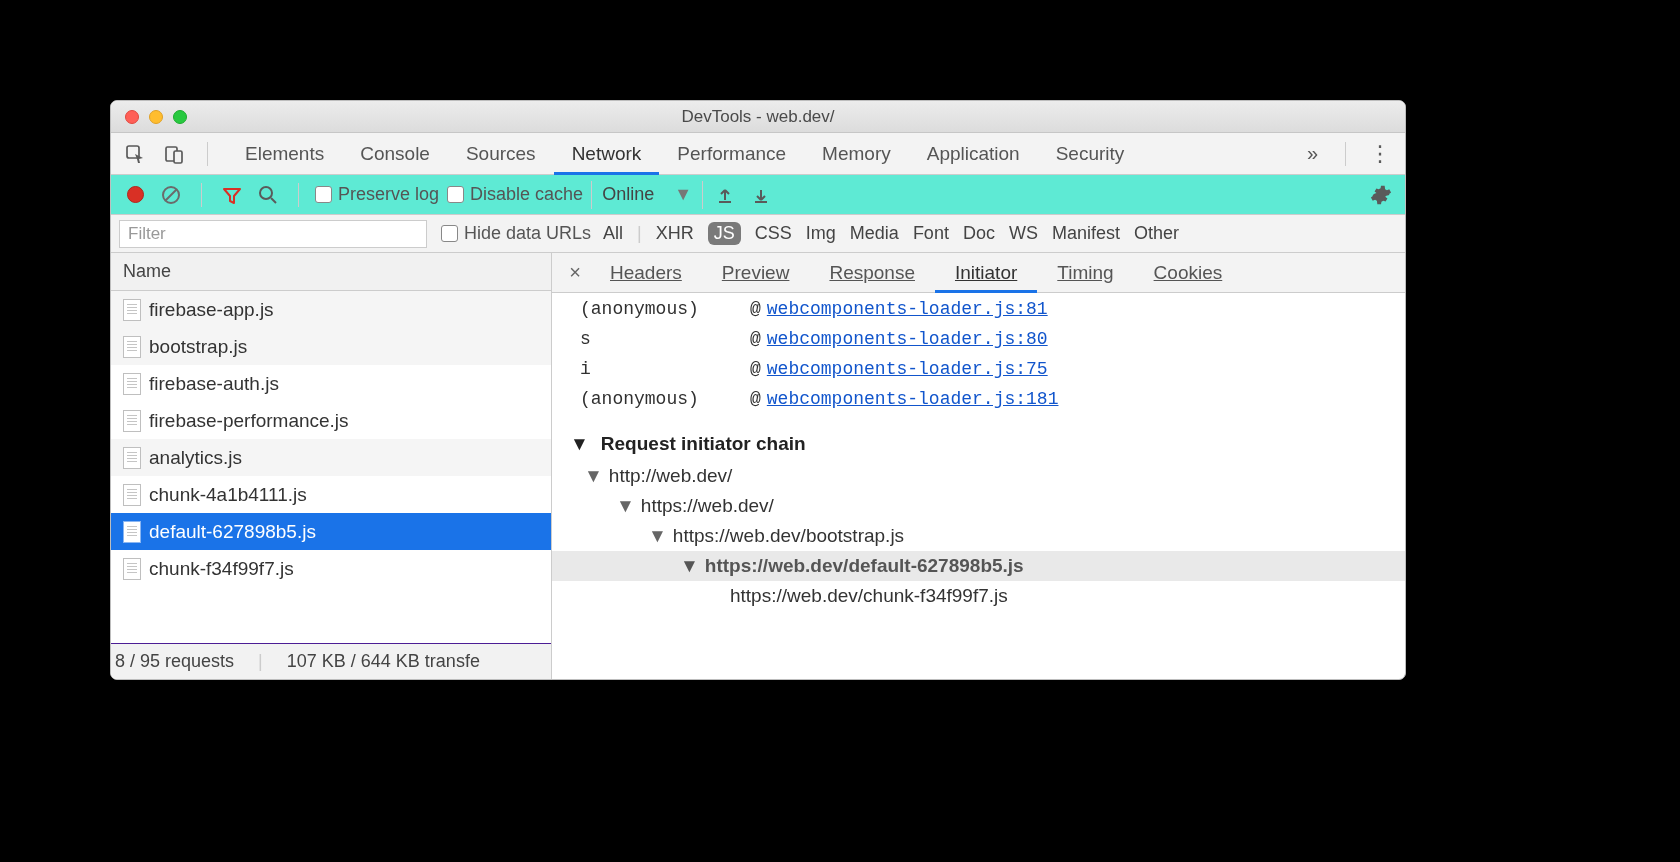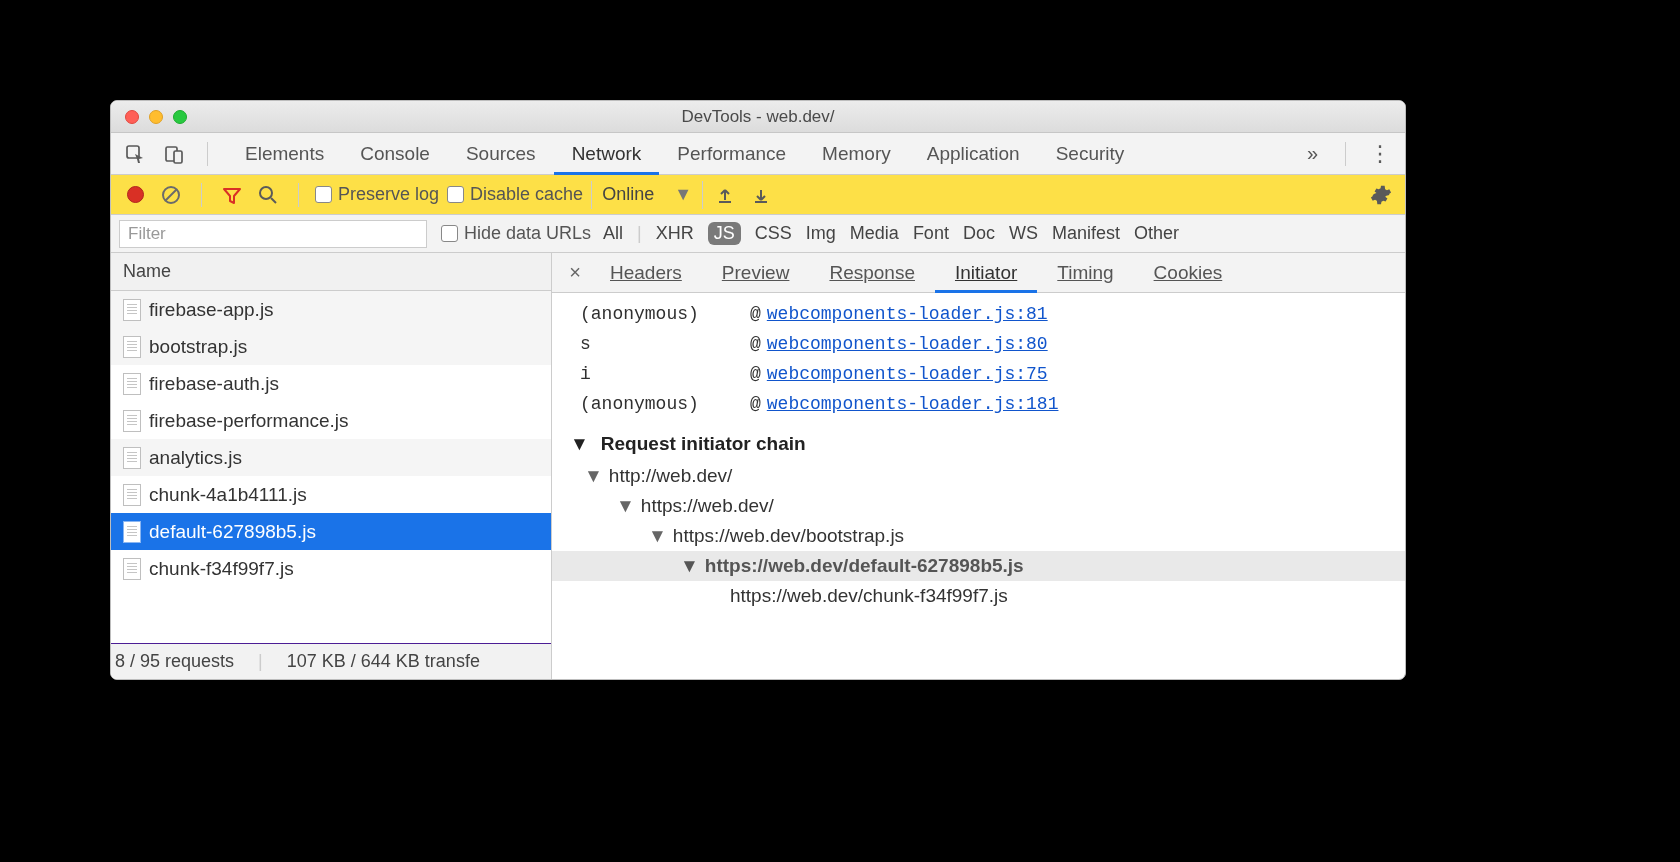--- a/index.html
+++ b/index.html
@@ -73,21 +73,21 @@
   .kebab { width: 30px; text-align: center; font-size: 22px; color: #5a5a5a; cursor: pointer;}
   .overflow-chev { font-size: 20px; color: #555; margin-right: 8px; cursor:pointer;}
   
   .toolbar {
     height: 40px;
     border-bottom: 1px solid #ccc;
     display: flex;
     align-items: center;
     padding: 0 10px;
     gap: 8px;
-    background: #fde047;
+    background: #5eead4;
   }
   .record-dot { width: 17px; height: 17px; border-radius: 50%; background: #d93025; border:1px solid #b0261d;}
   .checkbox-wrap { display: flex; align-items: center; gap: 6px; font-size: 18px; color: #555;}
   .checkbox { width: 17px; height: 17px; border: 1px solid #888; border-radius: 3px; background: #fff;}
   .select-box { display: flex; align-items: center; gap: 20px; padding: 0 10px; height: 28px; border-left:1px solid #ccc; border-right:1px solid #ccc; font-size: 18px; color: #444;}
   
   .filterbar {
     height: 38px;
     border-bottom: 1px solid #ccc;
     display: flex;
@@ -175,21 +175,21 @@
     align-items: center;
     gap: 0;
     background: #f3f3f3;
     padding-left: 8px;
     font-size: 19px;
   }
   .dtab { padding: 0 20px; height:40px; display:flex; align-items:center; color:#555; cursor:pointer;text-decoration:underline;}
   .dtab.active { color:#333; box-shadow: inset 0 -3px 0 #1a73e8; }
   .close-x { width:30px; text-align:center; color:#666; font-size:20px; cursor:pointer;}
   .detail-body { flex:1; overflow:hidden; font-family: Menlo, Monaco, "Courier New", monospace; font-size: 18px; padding: 6px 0 0 0;}
-  .stack-row { display:flex; height:30px; align-items:center; padding-left: 28px;}
+  .stack-row { display:flex; height:30px; align-items:flex-start; padding-left: 28px;}
   .stack-fn { width: 170px; color:#303030; }
   .stack-at { color:#303030; margin-right:6px; }
   .stack-link { color:#1155cc; text-decoration: underline; cursor:pointer;}
   .chain-head { display:flex; align-items:center; gap:6px; font-family: "Helvetica Neue", Arial, sans-serif; font-weight:700; font-size:19px; color:#222; margin: 14px 0 6px 18px;}
   .chain { font-family: "Helvetica Neue", Arial, sans-serif; font-size:19px; color:#333;}
   .chain-row { height:30px; display:flex; align-items:center;}
   .tw { color:#666; margin-right:6px;}
   .chain-row.cur { background:#e9e9e9; font-weight:700; color:#555;}
   svg { display:block; }
   .gear-left{ margin-left:auto; }

